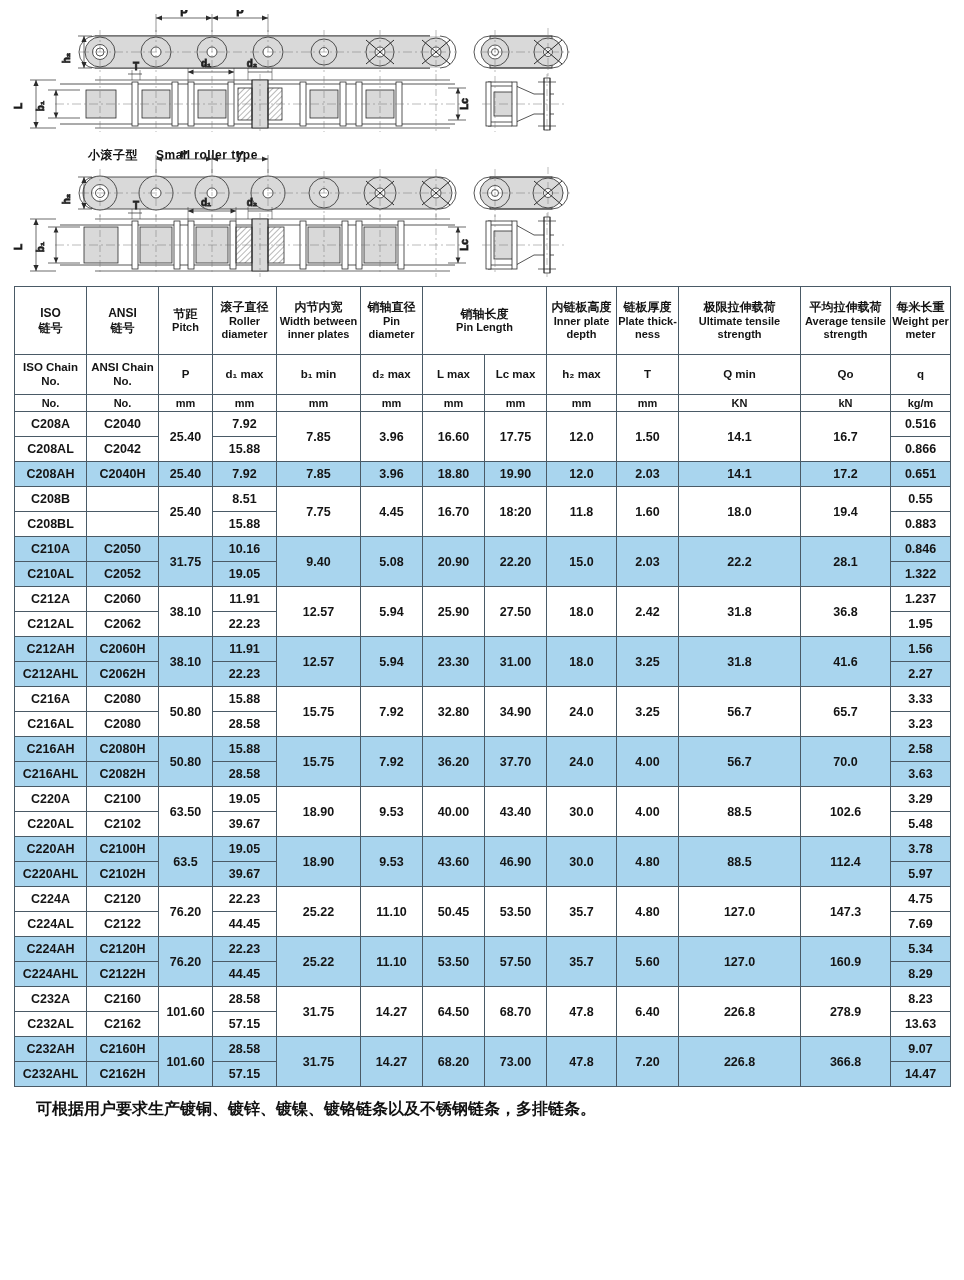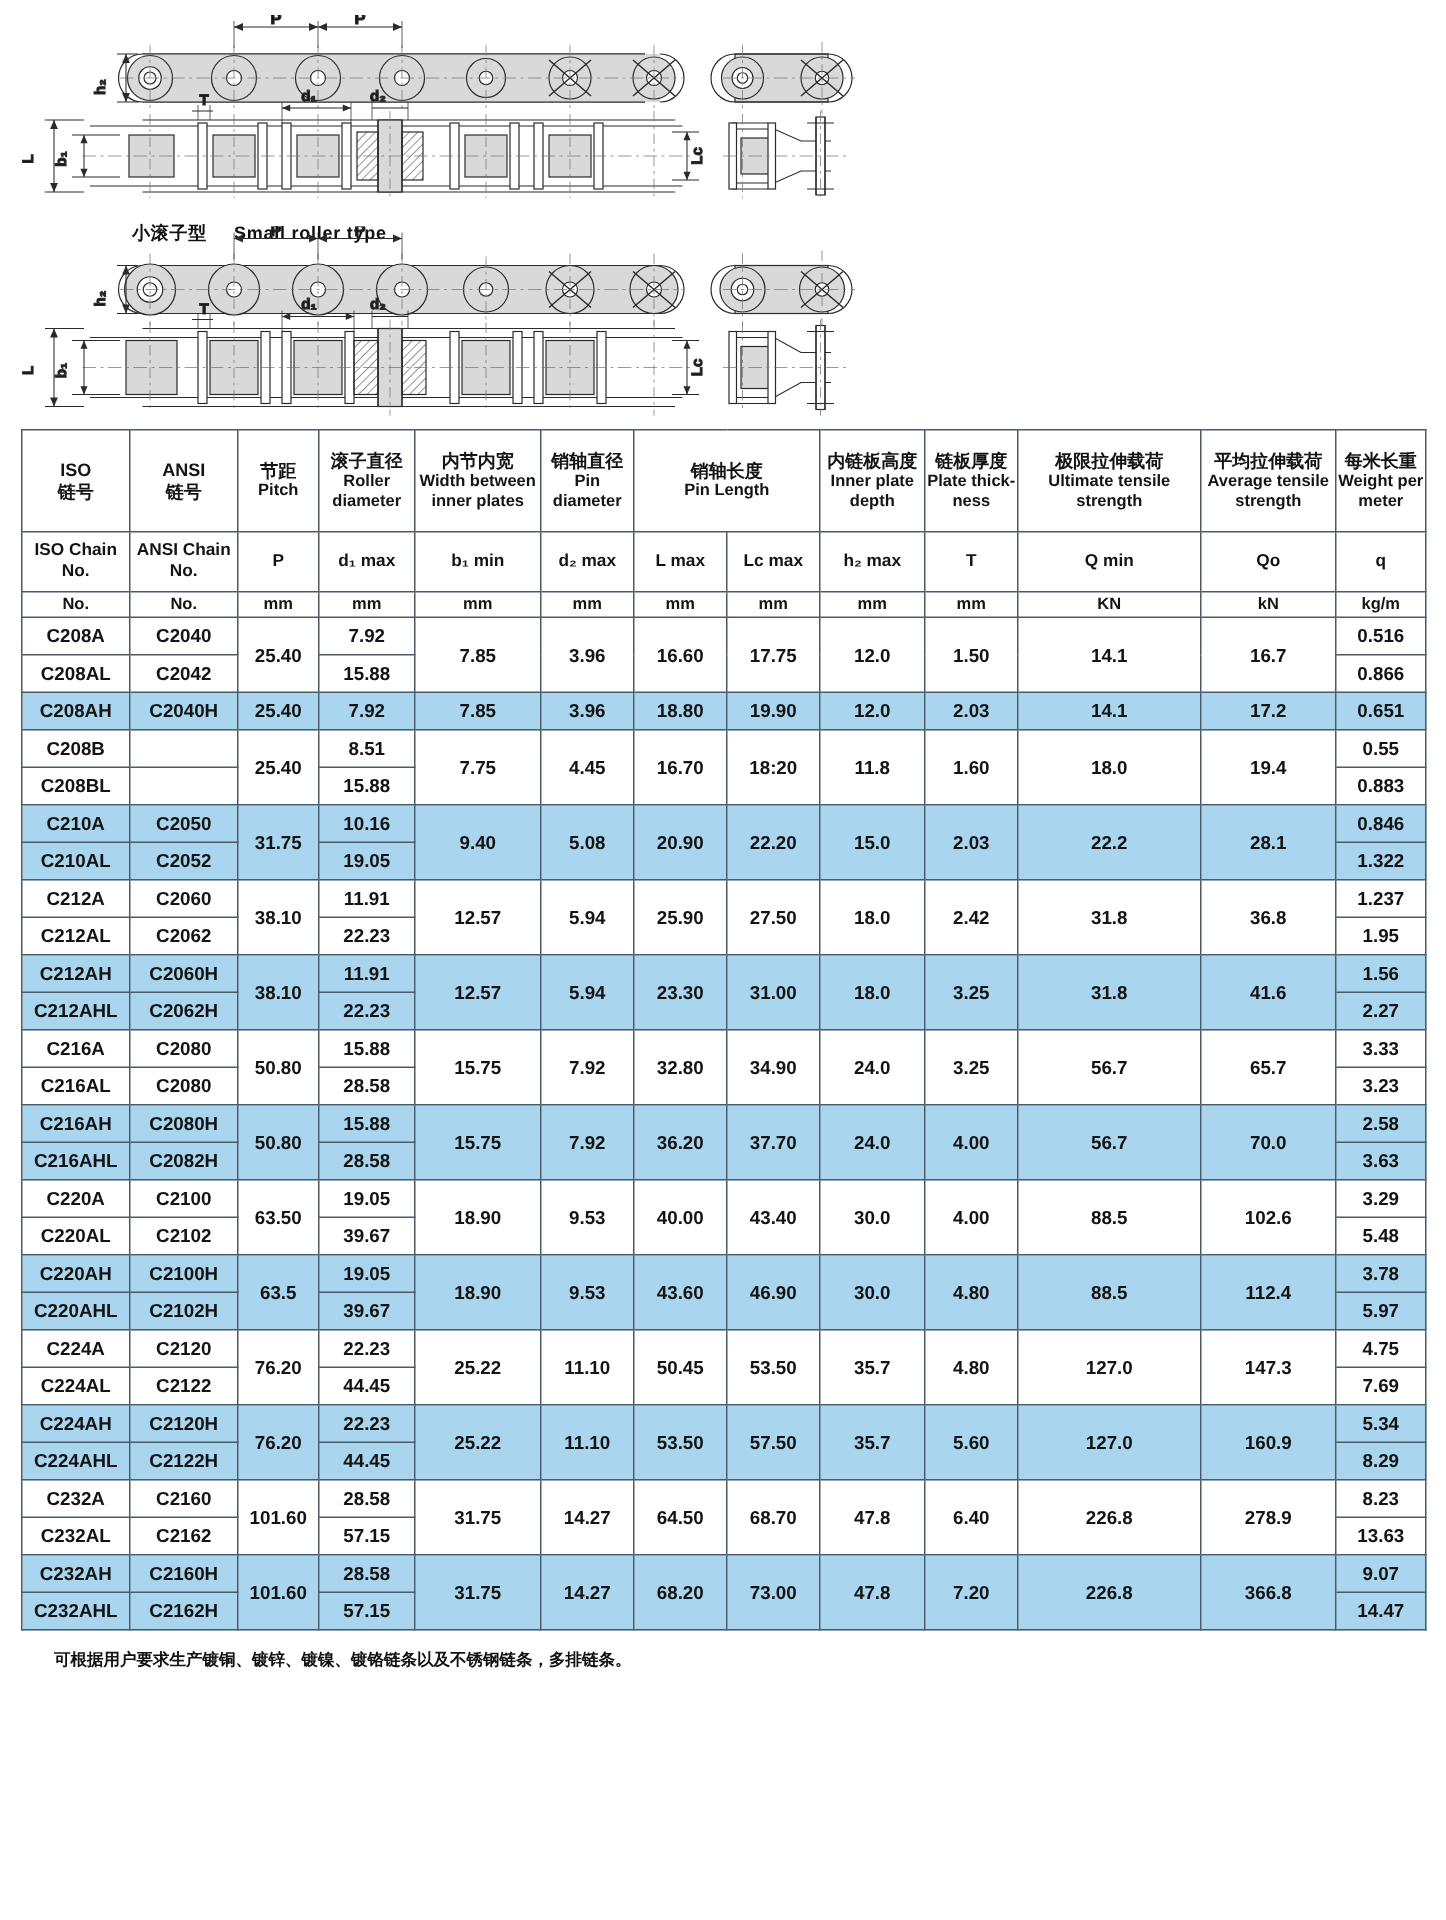--- a/index.html
+++ b/index.html
@@ -58,21 +58,21 @@
   col.c-l     { width: 62px; }
   col.c-lc    { width: 62px; }
   col.c-h2    { width: 70px; }
   col.c-t     { width: 62px; }
   col.c-q     { width: 122px; }
   col.c-qo    { width: 90px; }
   col.c-w     { width: 60px; }
 
   
   .footer { padding: 12px 0 0 36px; }
-  .footer .fcn { font-size: 11px; font-weight: bold; color:#111; margin-bottom: 5px; }
+  .footer .fcn { font-size: 16px; font-weight: bold; color:#111; margin-bottom: 5px; }
   .footer .fen { font-size: 11px; font-weight: bold; color:#222; }
 </style>
 </head>
 <body>
 
 <div class="drawings">
 
   <div class="draw-block">
     <svg class="svgwrap" width="964" height="135" viewBox="0 0 964 135">
       <defs>

